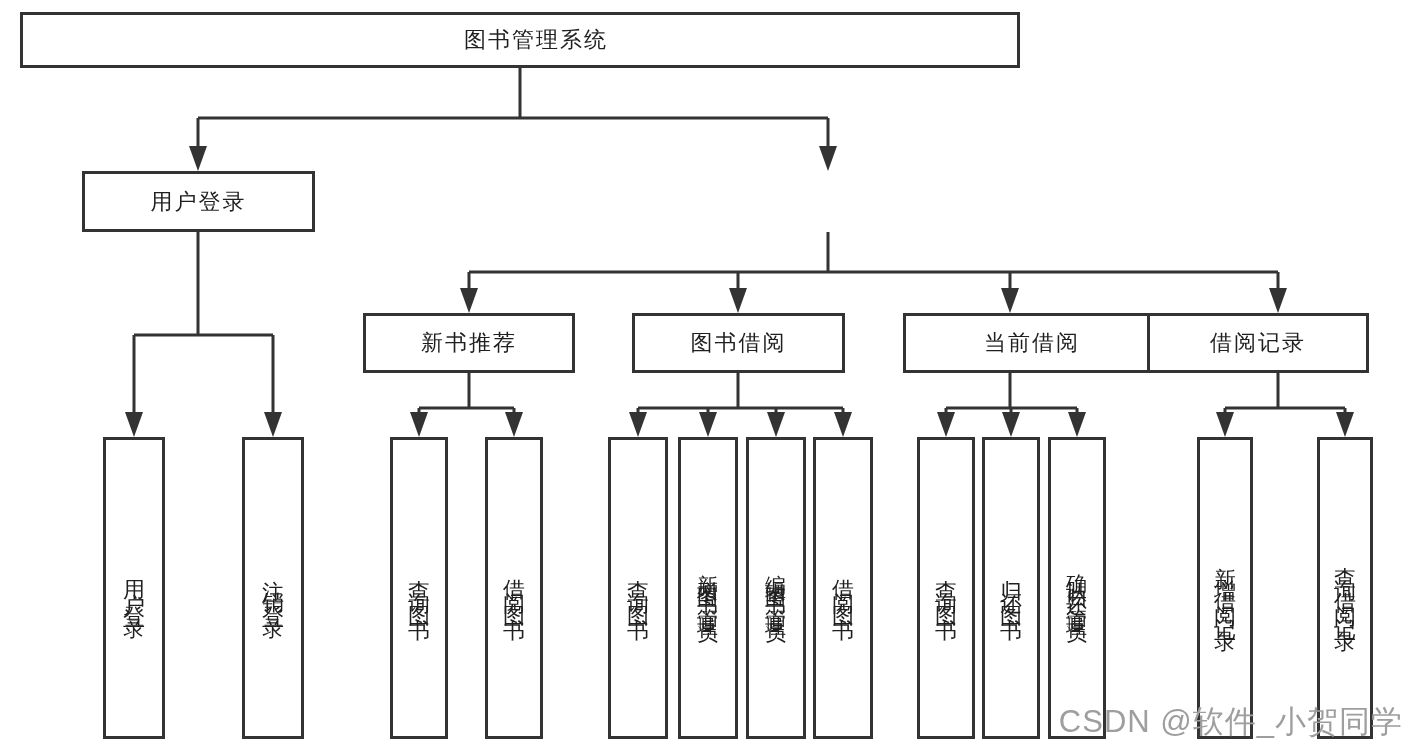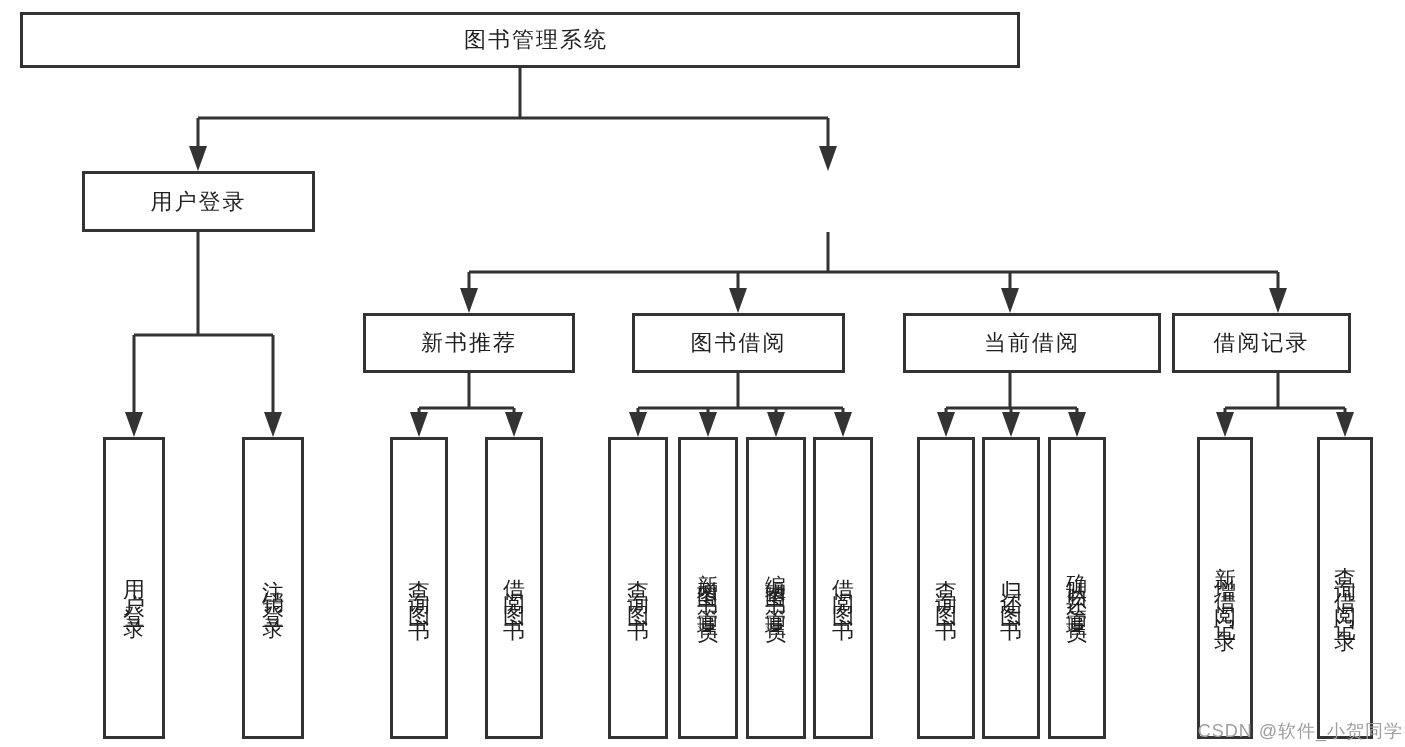--- a/index.html
+++ b/index.html
@@ -42,21 +42,21 @@
     line-height: 1;
   }
   .node.leaf.long span {
     font-size: 21px;
     letter-spacing: 7px;
   }
   .watermark {
     position: absolute;
     right: 2px;
     bottom: 4px;
-    font-size: 18px;
+    font-size: 31px;
     color: #9e9e9e;
     letter-spacing: 1px;
     white-space: nowrap;
     z-index: 5;
   }
 </style>
 </head>
 <body>
 
 <div class="canvas">
@@ -114,21 +114,21 @@
 
   <div class="node h" style="left:363px;top:313px;width:212px;height:60px">
     <span>新书推荐</span>
   </div>
   <div class="node h" style="left:632px;top:313px;width:213px;height:60px">
     <span>图书借阅</span>
   </div>
   <div class="node h" style="left:903px;top:313px;width:258px;height:60px">
     <span>当前借阅</span>
   </div>
-  <div class="node h" style="left:1172px;top:313px;width:179px;height:60px">
+  <div class="node h" style="left:1147px;top:313px;width:222px;height:60px">
     <span>借阅记录</span>
   </div>
 
   <div class="node leaf" style="left:103px;top:437px;width:62px;height:302px">
     <span>用户登录</span>
   </div>
   <div class="node leaf" style="left:242px;top:437px;width:62px;height:302px">
     <span>注销登录</span>
   </div>
 

